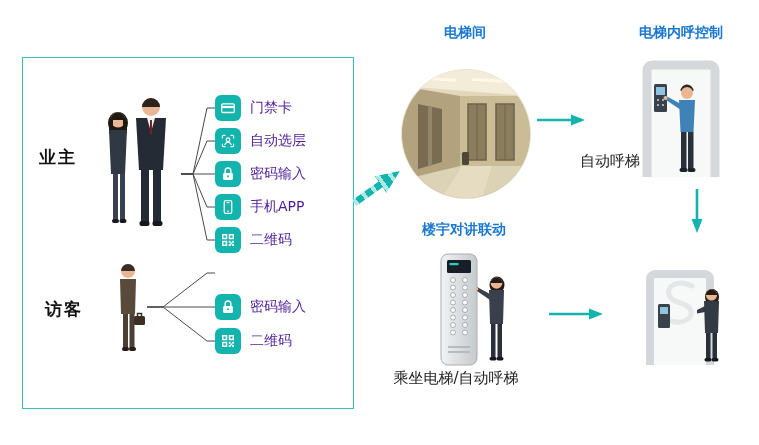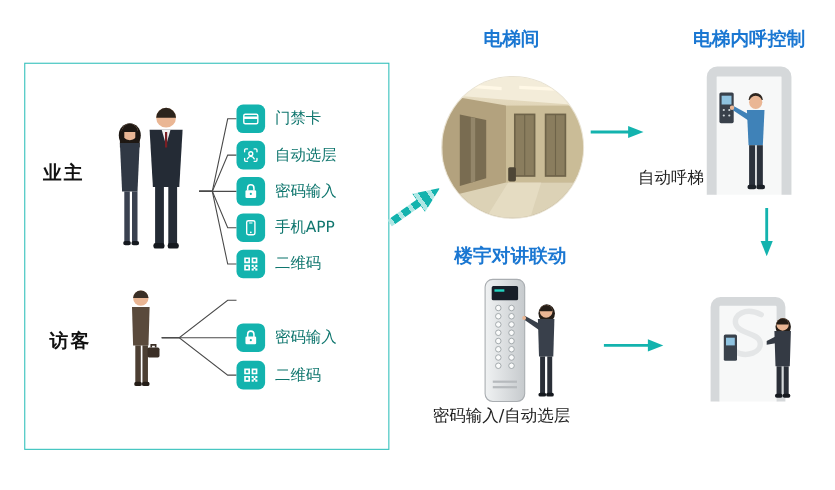--- a/index.html
+++ b/index.html
@@ -10,23 +10,23 @@
   
   .left-box{position:absolute;left:22px;top:57px;width:332px;height:352px;
     border:1.5px solid #35c1bc;background:#fff;box-sizing:border-box;}
   .connectors{position:absolute;left:0;top:0;width:332px;height:352px;}
   .role-label{position:absolute;font-size:17px;font-weight:bold;color:#111;letter-spacing:2px;}
   .figure{position:absolute;}
   .method{position:absolute;left:192px;height:26px;display:flex;align-items:center;gap:9px;}
   .icon{width:26px;height:26px;border-radius:6px;background:#13b3ae;display:flex;
     align-items:center;justify-content:center;flex:0 0 auto;}
   .icon.light{background:#fff;box-shadow:inset 0 0 0 1px #e2e8e8;}
-  .method-label{font-size:14px;color:#0f766e;white-space:nowrap;}
+  .method-label{font-size:14px;color:#4c1d95;white-space:nowrap;}
   
-  .flow-title{position:absolute;font-size:17px;font-weight:bold;color:#1a77d2;text-align:center;white-space:nowrap;}
+  .flow-title{position:absolute;font-size:14px;font-weight:bold;color:#1a77d2;text-align:center;white-space:nowrap;}
   .caption{position:absolute;font-size:15px;color:#222;text-align:center;white-space:nowrap;}
   .hall-photo{position:absolute;left:402px;top:70px;width:128px;height:128px;border-radius:50%;
     overflow:hidden;box-shadow:0 0 0 1px #e8e2d2;}
   .scene{position:absolute;}
   .arrow{position:absolute;}
   .striped-arrow{position:absolute;left:349px;top:176px;width:56px;height:22px;
     transform:rotate(-35deg);
     clip-path:polygon(0 34%,58% 34%,58% 4%,100% 50%,58% 96%,58% 66%,0 66%);
     background:repeating-linear-gradient(90deg,#aee7e4 0 4px,#13b3ae 4px 11px);}
 </style>
@@ -276,21 +276,21 @@
       <polygon points="52,42 39,35 39,39 52,48" fill="#39404b"></polygon>
       <circle cx="38.5" cy="37" r="1.8" fill="#eab694"></circle>
       <path d="M51 38 h15 l-1 34 h-13 z" fill="#39404b"></path>
       <rect x="53" y="72" width="4.5" height="34" fill="#2a2f38"></rect>
       <rect x="59.5" y="72" width="4.5" height="34" fill="#2a2f38"></rect>
       <rect x="51.5" y="105" width="7" height="3.5" rx="1.7" fill="#15191f"></rect>
       <rect x="58.5" y="105" width="7" height="3.5" rx="1.7" fill="#15191f"></rect>
     </svg>
   </div>
 
-  <div class="caption" style="left:381px;top:369px;width:150px">密码输入/自动选层</div>
+  <div class="caption" style="left:381px;top:369px;width:150px">乘坐电梯/自动呼梯</div>
 
   <svg class="arrow" style="left:548px;top:306px" width="56" height="16" viewBox="0 0 56 16">
     <line x1="1" y1="8" x2="42" y2="8" stroke="#13b3ae" stroke-width="2.6"></line>
     <polygon points="41,2.5 55,8 41,13.5" fill="#13b3ae"></polygon>
   </svg>
 
   <div class="scene" style="left:636px;top:262px">
     <svg width="100" height="105" viewBox="0 0 100 105">
       <rect x="16" y="12" width="56" height="91" fill="#f7f8f8"></rect>
       <path d="M14 103 V17 a5 5 0 0 1 5-5 h50 a5 5 0 0 1 5 5 V103" fill="none" stroke="#d5d8da" stroke-width="8"></path>

